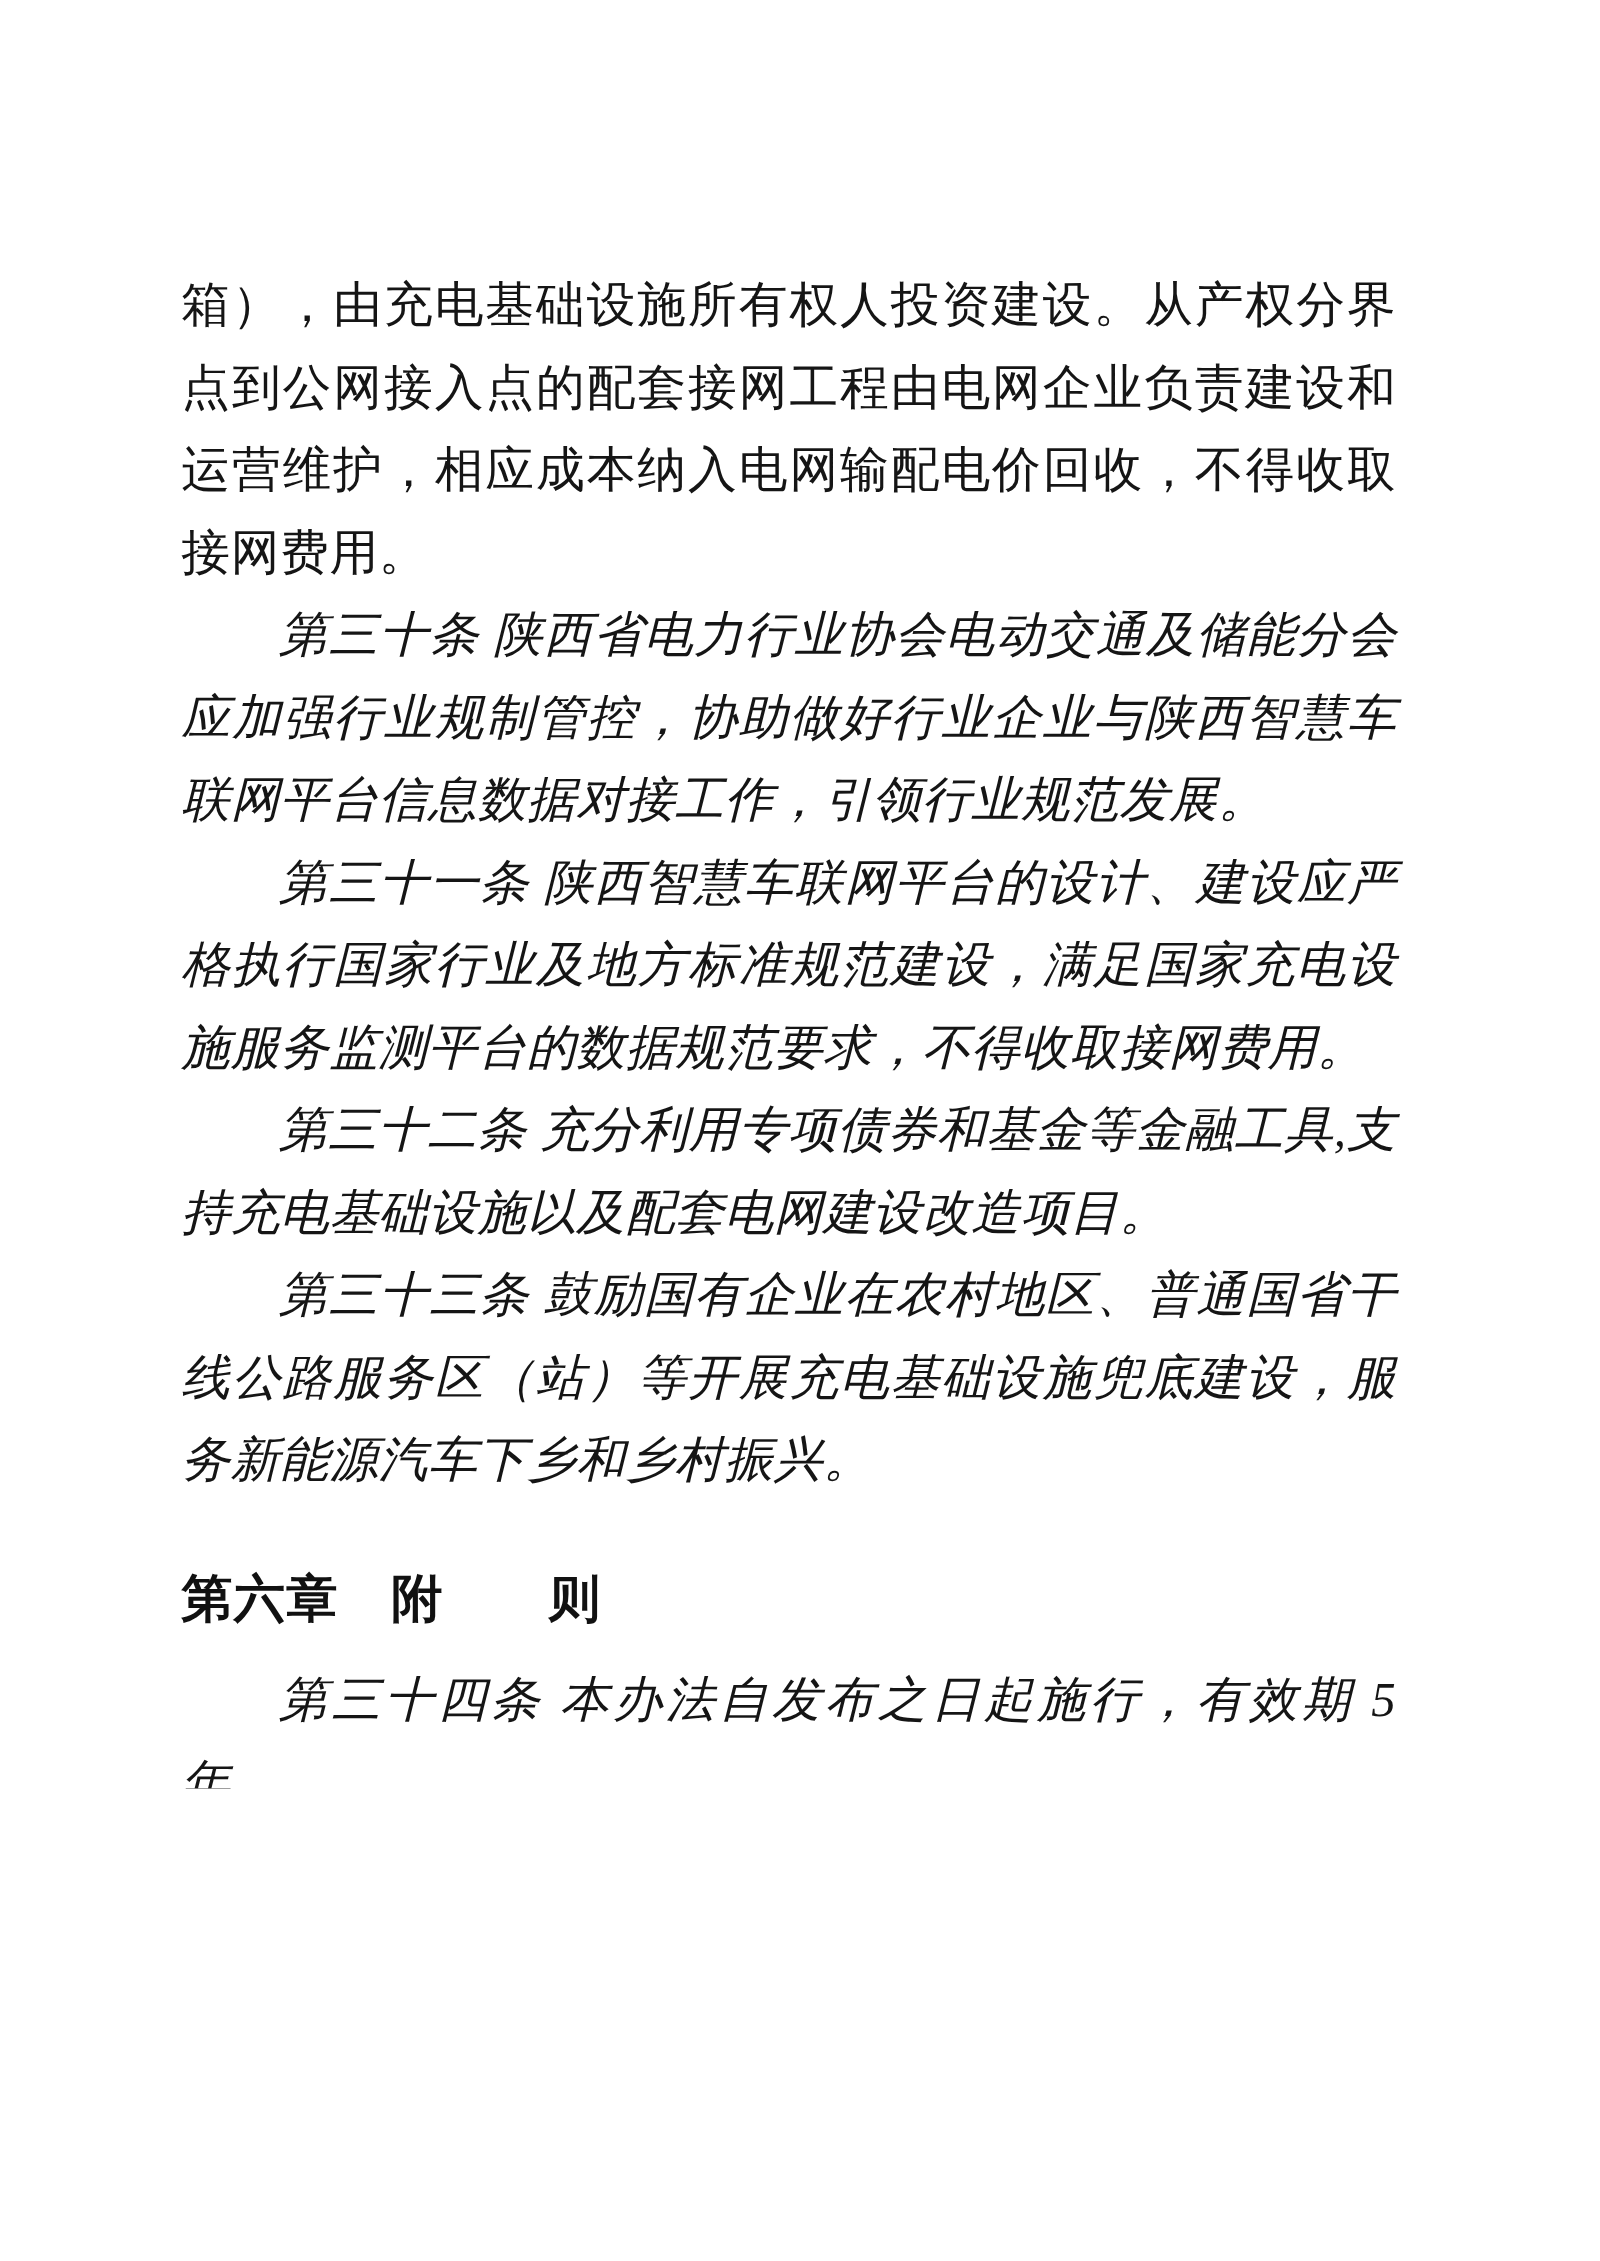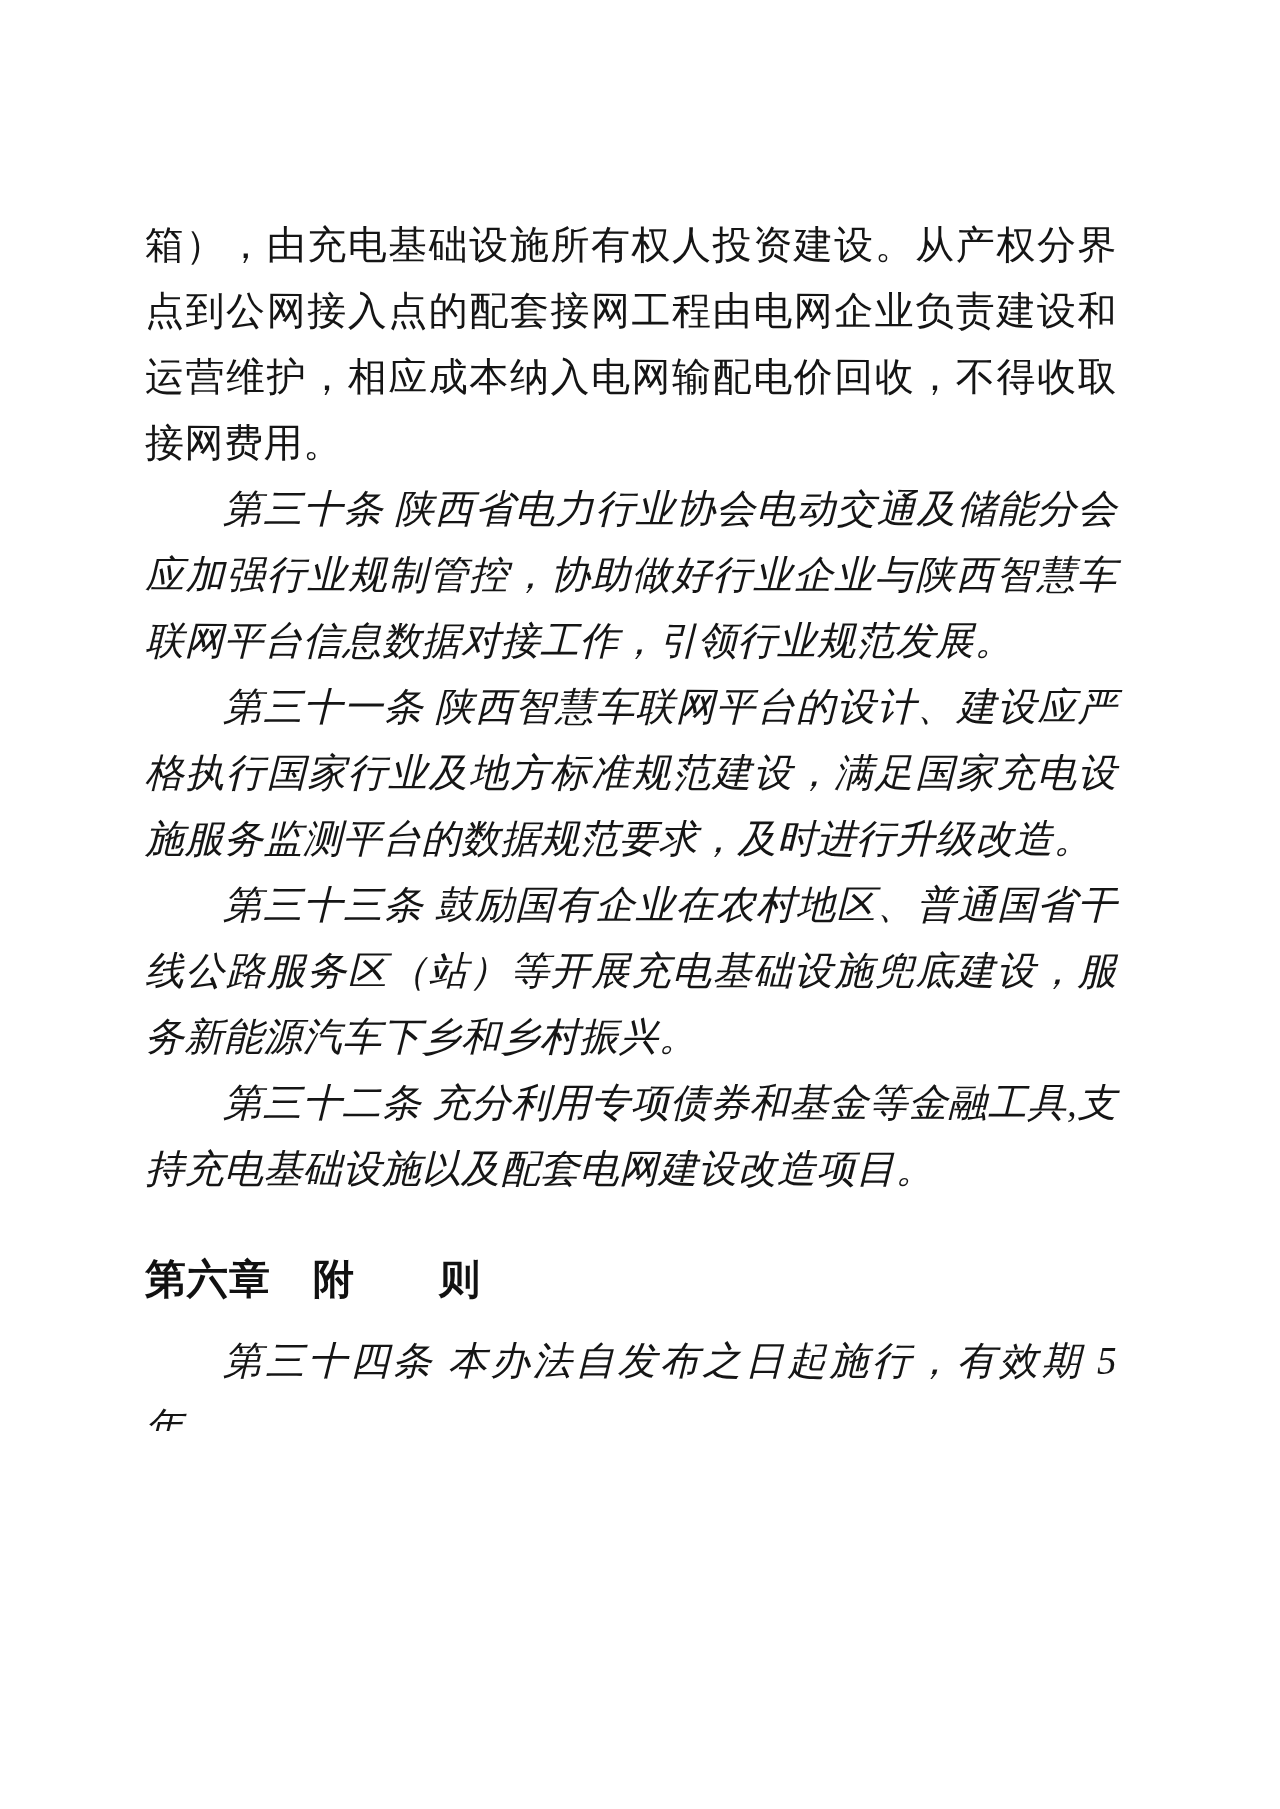--- a/index.html
+++ b/index.html
@@ -58,25 +58,25 @@
 <body>
 
 <div class="page">
 
   <main class="body-text">
 
     <p class="para">箱），由充电基础设施所有权人投资建设。从产权分界点到公网接入点的配套接网工程由电网企业负责建设和运营维护，相应成本纳入电网输配电价回收，不得收取接网费用。</p>
 
     <p class="para indent">第三十条 陕西省电力行业协会电动交通及储能分会应加强行业规制管控，协助做好行业企业与陕西智慧车联网平台信息数据对接工作，引领行业规范发展。</p>
 
-    <p class="para indent">第三十一条 陕西智慧车联网平台的设计、建设应严格执行国家行业及地方标准规范建设，满足国家充电设施服务监测平台的数据规范要求，及时进行升级改造。</p>
+    <p class="para indent">第三十一条 陕西智慧车联网平台的设计、建设应严格执行国家行业及地方标准规范建设，满足国家充电设施服务监测平台的数据规范要求，不得收取接网费用。</p>
+
+    <p class="para indent">第三十二条 充分利用专项债券和基金等金融工具,支持充电基础设施以及配套电网建设改造项目。</p>
 
     <p class="para indent">第三十三条 鼓励国有企业在农村地区、普通国省干线公路服务区（站）等开展充电基础设施兜底建设，服务新能源汽车下乡和乡村振兴。</p>
-
-    <p class="para indent">第三十二条 充分利用专项债券和基金等金融工具,支持充电基础设施以及配套电网建设改造项目。</p>
 
     <h2 class="chapter-heading">第六章　附　　则</h2>
 
     <p class="para indent">第三十四条 本办法自发布之日起施行，有效期 5 年。</p>
 
   </main>
 
   <footer class="page-footer">
     <span>— 11 —</span>
   </footer>

